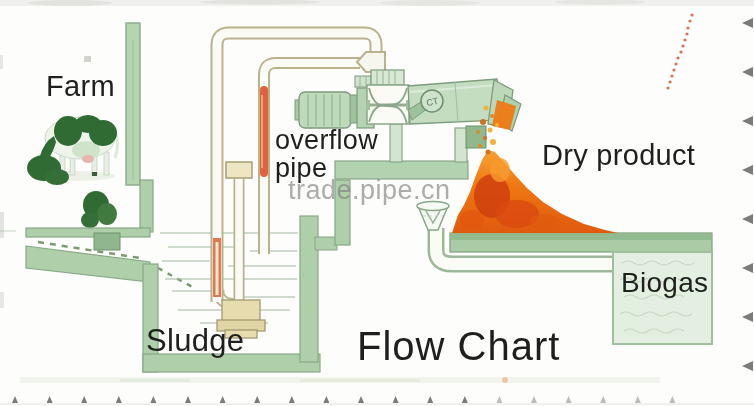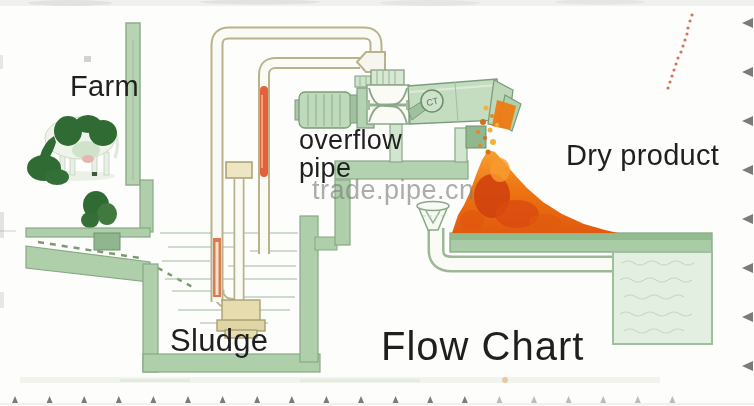--- a/index.html
+++ b/index.html
@@ -5,21 +5,20 @@
   html,body{margin:0;padding:0;background:#ffffff;}
   .stage{
     position:relative;width:754px;height:406px;overflow:hidden;
     background:#fdfdfb;font-family:"Liberation Sans",sans-serif;
   }
   .stage svg{position:absolute;left:0;top:0;}
   .label{
     position:absolute;color:#1f1f1f;font-weight:400;
     font-family:"Liberation Sans",sans-serif;white-space:pre;line-height:1;
     letter-spacing:0.3px;
-    margin-left:24px;
   }
   #farm-label{left:46px;top:72px;font-size:29px;}
   #overflow-label{left:275px;top:126px;font-size:27px;line-height:28px;}
   #dry-product-label{left:542px;top:141px;font-size:29px;}
   #sludge-label{left:146px;top:325px;font-size:31px;}
   #flow-chart-title{left:357px;top:326px;font-size:40px;letter-spacing:1px;text-align:right;}
   #biogas-label{left:621px;top:264px;font-size:28px;line-height:38px;}
   #watermark{
     left:288px;top:177px;font-size:27px;font-weight:400;
     color:rgba(122,122,122,0.62);letter-spacing:0.5px;
@@ -298,16 +297,16 @@
     <path fill="#5a5a5a" opacity="0.4" d="M496.4,403 L499.4,396 L502.4,403 Z M531,403 L534,396 L537,403 Z M565.6,403 L568.6,396 L571.6,403 Z
              M600.2,403 L603.2,396 L606.2,403 Z M634.8,403 L637.8,396 L640.8,403 Z M669.4,403 L672.4,396 L675.4,403 Z"></path>
   </g>
 </svg>
 
 <div class="label" id="farm-label">Farm</div>
 <div class="label" id="overflow-label"><span>overflow</span><br><span>pipe</span></div>
 <div class="label" id="dry-product-label">Dry product</div>
 <div class="label" id="sludge-label">Sludge</div>
 <div class="label" id="flow-chart-title">Flow Chart</div>
-<div class="label" id="biogas-label"><br></div>
+<div class="label" id="biogas-label"><span>Biogas</span><br></div>
 <div class="label" id="watermark">trade.pipe.cn</div>
 
 </div>
 
 </body></html>

